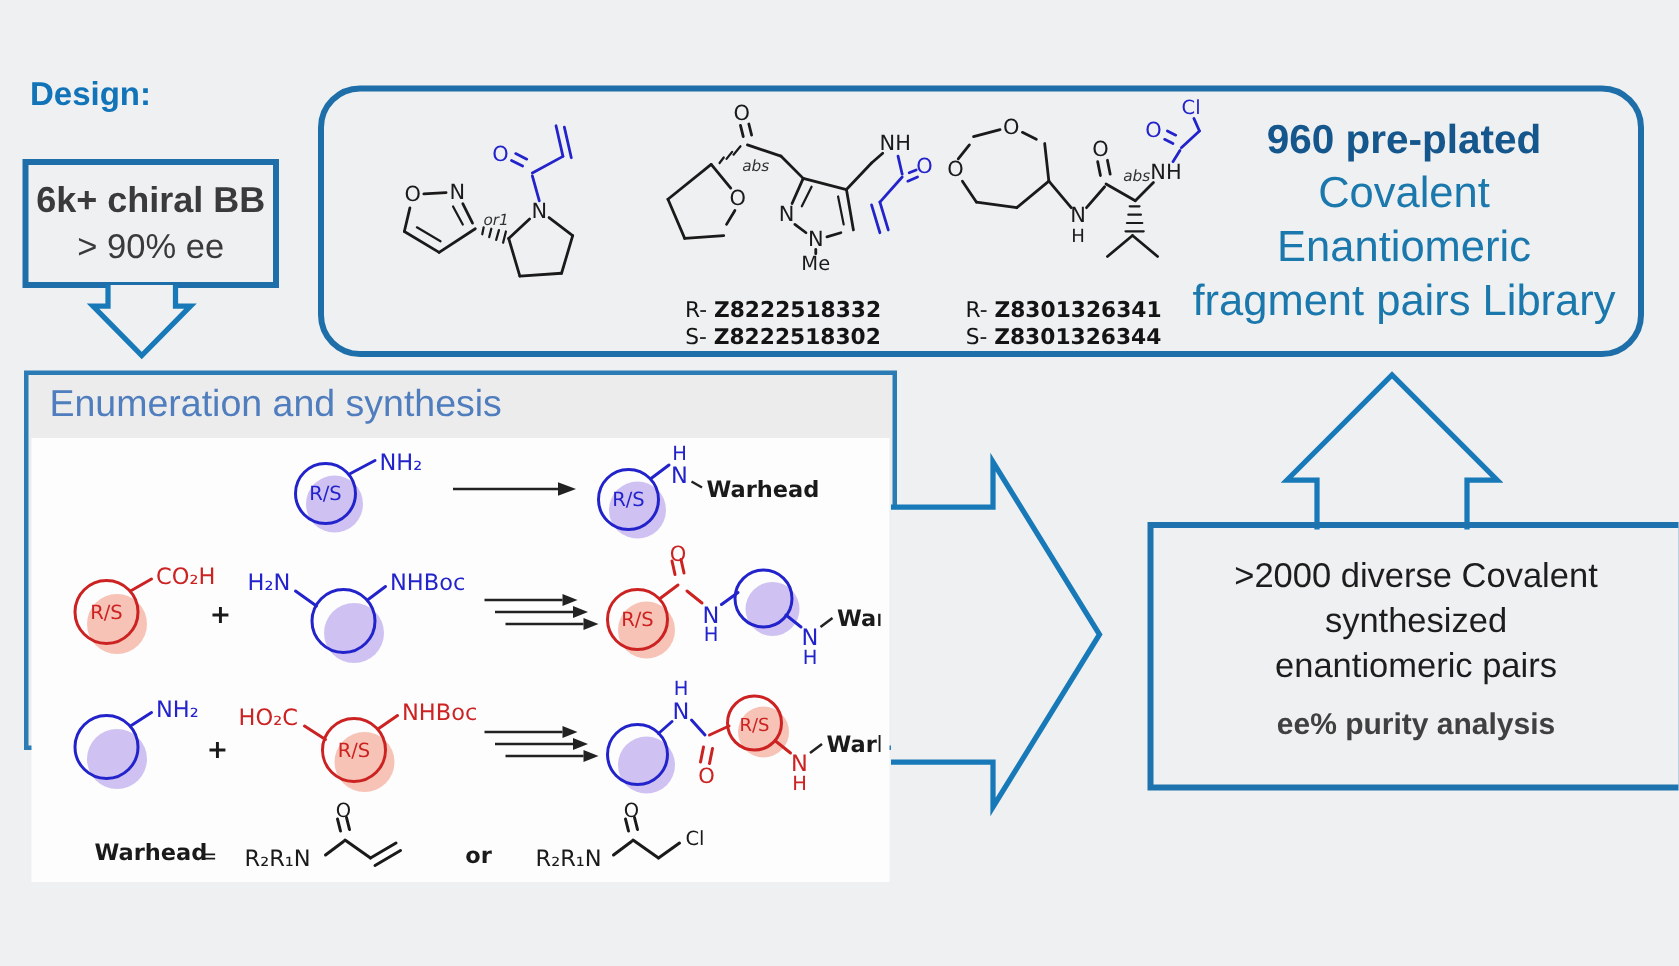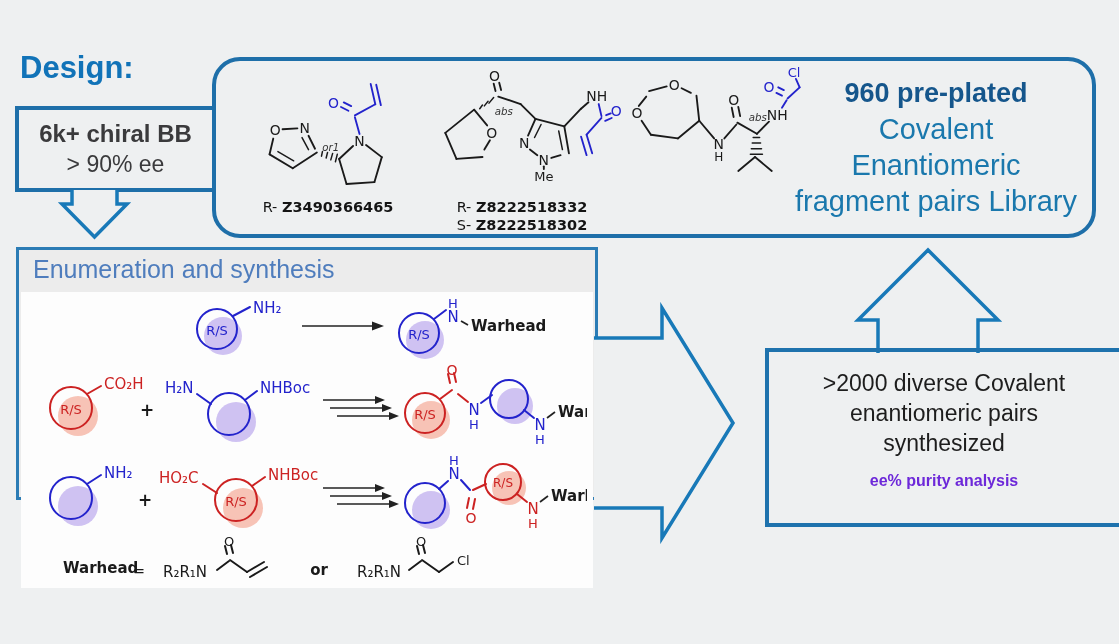--- a/index.html
+++ b/index.html
@@ -1,22 +1,22 @@
 <!DOCTYPE html>
 <html><head>
 <meta charset="utf-8">
 <style>
   html,body{margin:0;padding:0;}
   body{width:1119px;height:644px;background:#eef0f1;position:relative;overflow:hidden;
        font-family:"Liberation Sans",sans-serif;}
   .abs{position:absolute;}
   
-  .design-label{left:20px;top:50px;font-size:31px;font-weight:bold;color:#1173b8;}
-  
-  .bb-box{left:15px;top:106px;width:201px;height:86px;border:4px solid #1e6fa9;box-sizing:border-box;
+  .design-label{left:20px;top:50px;font-size:22px;font-weight:bold;color:#1173b8;}
+  
+  .bb-box{left:15px;top:106px;width:171px;height:86px;border:4px solid #1e6fa9;box-sizing:border-box;
           text-align:center;padding-top:9px;}
   .bb-line1{font-size:24px;font-weight:bold;color:#3a3a3c;line-height:30px;}
   .bb-line2{font-size:23px;color:#3a3a3c;line-height:30px;}
   
   .library-box{left:212px;top:57px;width:884px;height:181px;border:4px solid #1e6fa9;border-radius:28px;
                box-sizing:border-box;}
   .structure-fig{position:absolute;text-align:center;}
   .struct-ids{font-size:14.5px;color:#141414;line-height:18px;margin-top:1px;
               font-family:"DejaVu Sans","Liberation Sans",sans-serif;}
   .struct-ids b{font-weight:bold;}
@@ -26,21 +26,21 @@
   
   .enum-box{left:16px;top:247px;width:582px;height:253px;border:3px solid #2b7cb5;background:#ececec;
             box-sizing:border-box;}
   .enum-title{position:absolute;left:14px;top:5px;font-size:25px;color:#4f7dbd;}
   .enum-panel{position:absolute;left:2px;top:42px;width:572px;height:296px;background:#fdfdfd;}
   .enum-row{display:block;margin:2px auto 0 auto;}
   
   .result-box{left:765px;top:348px;width:358px;height:179px;border:4px solid #1e72ad;box-sizing:border-box;
               text-align:center;padding-top:16px;}
   .result-line{font-size:23px;color:#1d1d1d;line-height:30px;}
-  .result-bold{font-size:16px;font-weight:bold;color:#6d28d9;margin-top:14px;}
+  .result-bold{font-size:20px;font-weight:bold;color:#404040;margin-top:14px;}
   
   svg{display:block;}
   .bk{stroke:#1a1a1a;stroke-width:2;fill:none;stroke-linecap:round;}
   .bl{stroke:#2323cc;stroke-width:2;fill:none;stroke-linecap:round;}
   .rd{stroke:#cc2222;stroke-width:2;fill:none;stroke-linecap:round;}
   .thin{stroke-width:1.6;}
   text{font-family:"DejaVu Sans","Liberation Sans",sans-serif;}
   .abk{fill:#1a1a1a;stroke:none;}
   .abl{fill:#2323cc;stroke:none;}
   .ard{fill:#cc2222;stroke:none;}
@@ -99,21 +99,20 @@
         <line class="bl" x1="124" y1="70" x2="119" y2="52"></line>
         <line class="bl" x1="112" y1="45" x2="104" y2="41"></line>
         <line class="bl" x1="115" y1="40" x2="107" y2="36"></line>
         <text class="abl" x="96" y="37" font-size="15" text-anchor="middle" dominant-baseline="central">O</text>
         <line class="bl" x1="119" y1="50" x2="141" y2="38"></line>
         <line class="bl" x1="141" y1="38" x2="136" y2="16"></line>
         <line class="bl" x1="147" y1="39" x2="142" y2="17"></line>
       </g>
     </svg>
     <div class="struct-ids">
-      <div><span>R-</span> <b>Z3490366465</b></div>
     </div>
   </figure>
 
   <figure class="structure-fig" style="left:200px;top:4px;margin:0;width:212px;">
     <svg width="212" height="132" viewBox="0 0 215 142">
       <g>
         <text class="abk" x="75" y="73" font-size="15" text-anchor="middle" dominant-baseline="central">O</text>
         <line class="bk" x1="56" y1="48" x2="70" y2="65"></line>
         <line class="bk" x1="73" y1="81" x2="67" y2="91"></line>
         <line class="bk" x1="65" y1="99" x2="37" y2="101"></line>
@@ -206,20 +205,24 @@
       <g>
         <line class="bl" x1="186" y1="46" x2="191" y2="38"></line>
         <line class="bl" x1="186" y1="33" x2="180" y2="30"></line>
         <line class="bl" x1="188" y1="27" x2="182" y2="24"></line>
         <text class="abl" x="172" y="24" font-size="15" text-anchor="middle" dominant-baseline="central">O</text>
         <line class="bl" x1="192" y1="36" x2="205" y2="24"></line>
         <line class="bl" x1="205" y1="24" x2="201" y2="15"></line>
         <text class="abl" x="199" y="8" font-size="14" text-anchor="middle" dominant-baseline="central">Cl</text>
       </g>
     </svg>
+    <div class="struct-ids">
+      <div><span>R-</span> <b>Z8301326341</b></div>
+      <div><span>S-</span> <b>Z8301326344</b></div>
+    </div>
   </figure>
 
   <div class="library-text">
     <div class="library-headline">960 pre-plated</div>
     <div class="library-line">Covalent Enantiomeric</div>
     <div class="library-line">fragment pairs Library</div>
   </div>
 </div>
 
 <div class="abs enum-box">
@@ -359,16 +362,16 @@
   <path class="outline-arrow" d="M0,36 H68 V6 L139,121 L68,236 V206 H0"></path>
 </svg>
 
 <svg class="abs" style="left:850px;top:243px;" width="152" height="112" viewBox="0 0 152 112">
   <polygon class="arrow-fill" points="28,112 28,77 8,77 78,7 148,77 128,77 128,112"></polygon>
   <path class="outline-arrow" d="M28,110 V77 H8 L78,7 L148,77 H128 V110" stroke-width="4"></path>
 </svg>
 
 <div class="abs result-box">
   <div class="result-line">&gt;2000 diverse Covalent</div>
+  <div class="result-line">synthesized</div>
   <div class="result-line">enantiomeric pairs</div>
-  <div class="result-line">synthesized</div>
   <div class="result-bold">ee% purity analysis</div>
 </div>
 
 </body></html>

